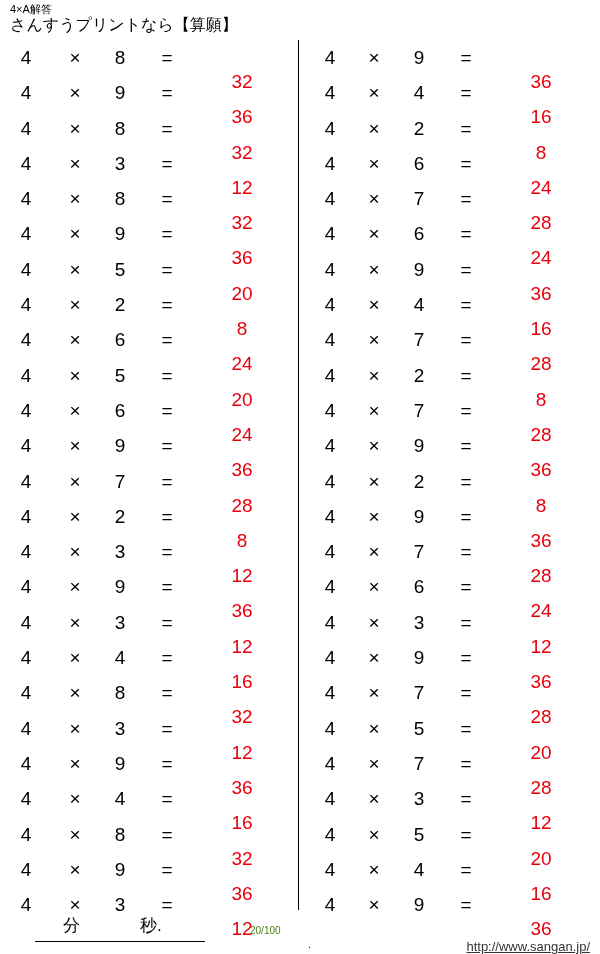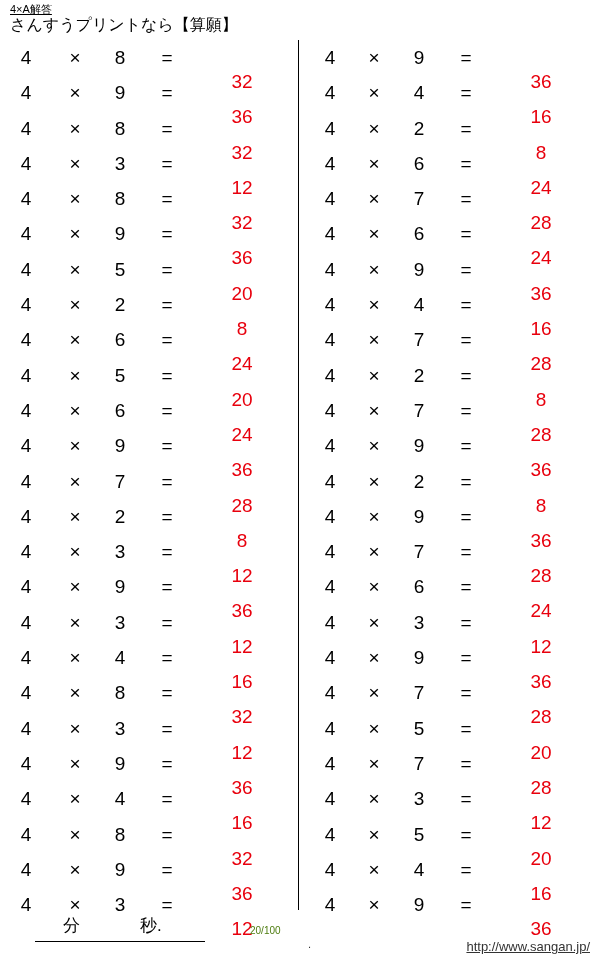--- a/index.html
+++ b/index.html
@@ -26,21 +26,20 @@
     position: absolute;
     left: 10px;
     top: 2px;
     width: 400px;
   }
   .header-title {
     font-size: 11px;
     line-height: 14px;
     letter-spacing: 0px;
     color: #000;
-    text-decoration: underline;
   }
   .header-sub {
     font-size: 16px;
     line-height: 16px;
     color: #000;
     margin-top: 1px;
   }
   
   .problems {
     position: absolute;

